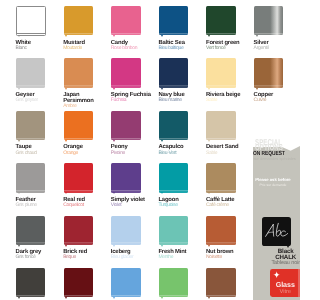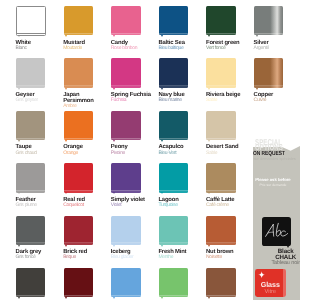--- a/index.html
+++ b/index.html
@@ -47,21 +47,21 @@
          background:#111;border-radius:2.6px;}
   .chalk .g{position:absolute;left:1.5px;top:5.5px;width:26.5px;height:17px;}
   .chalk .tail{position:absolute;right:2.6px;top:29.2px;width:0;height:0;
                border-left:1.6px solid transparent;border-right:1.6px solid transparent;
                border-top:2.1px solid #111;}
   .cname{position:absolute;left:12.2px;top:110.3px;width:41px;text-align:center;
          font-size:6.2px;font-weight:bold;color:#231f20;line-height:5.4px;letter-spacing:-0.12px;}
   .cfr{position:absolute;left:12.2px;top:121.1px;width:41px;text-align:center;
        font-size:5.4px;color:#6f6e6a;letter-spacing:-0.08px;}
 
-  .glass{position:absolute;left:2px;top:129.6px;width:30.6px;height:28.7px;
+  .glass{position:absolute;left:17px;top:129.6px;width:30.6px;height:28.7px;
          background:#e03127;border-radius:2.4px;}
   .glass .shine{position:absolute;right:0;top:0;bottom:0;width:2.6px;
                 background:rgba(255,255,255,0.26);border-radius:0 2.4px 2.4px 0;}
   .gname{position:absolute;left:1.5px;top:12.7px;width:27.6px;text-align:center;
          font-size:7.1px;font-weight:bold;color:#fbf0ef;letter-spacing:0px;}
   .gfr{position:absolute;left:1.5px;top:20.3px;width:27.6px;text-align:center;
        font-size:5.8px;color:#ed8f87;letter-spacing:0px;}
   .sparkle{position:absolute;left:3px;top:2.4px;width:7.4px;height:7.4px;}
 </style>
 </head>

